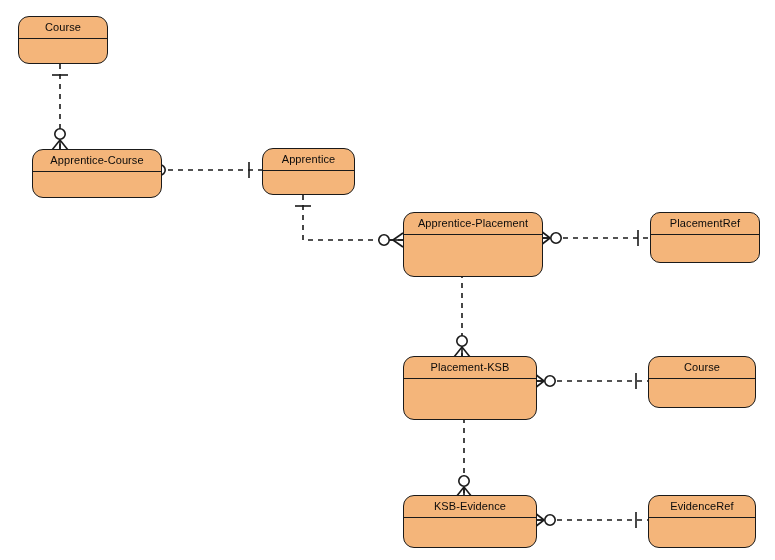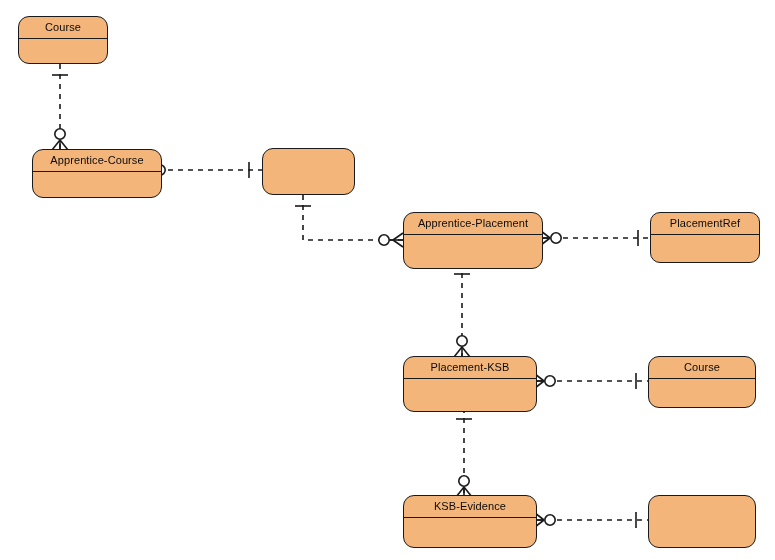--- a/index.html
+++ b/index.html
@@ -126,43 +126,45 @@
   <div class="hdr">Course</div>
   <div class="body"></div>
 </div>
 
 <div class="entity" style="left:18px;top:149px;width:130px;height:49px;margin-left:14px;">
   <div class="hdr">Apprentice-Course</div>
   <div class="body"></div>
 </div>
 
 <div class="entity" style="left:262px;top:148px;width:93px;height:47px;">
+  <div class="hdr">Apprentice</div>
   <div class="body"></div>
 </div>
 
-<div class="entity" style="left:403px;top:212px;width:140px;height:57px;">
+<div class="entity" style="left:403px;top:212px;width:140px;height:65px;">
   <div class="hdr">Apprentice-Placement</div>
   <div class="body"></div>
 </div>
 
 <div class="entity" style="left:650px;top:212px;width:110px;height:51px;border-radius:10px;">
   <div class="hdr">PlacementRef</div>
   <div class="body"></div>
 </div>
 
-<div class="entity" style="left:403px;top:356px;width:134px;height:56px;">
+<div class="entity" style="left:403px;top:356px;width:134px;height:64px;">
   <div class="hdr">Placement-KSB</div>
   <div class="body"></div>
 </div>
 
 <div class="entity" style="left:648px;top:356px;width:108px;height:52px;">
   <div class="hdr">Course</div>
   <div class="body"></div>
 </div>
 
 <div class="entity" style="left:403px;top:495px;width:134px;height:53px;">
   <div class="hdr">KSB-Evidence</div>
   <div class="body"></div>
 </div>
 
 <div class="entity" style="left:648px;top:495px;width:108px;height:53px;">
+  <div class="hdr">EvidenceRef</div>
   <div class="body"></div>
 </div>
 
 </body></html>

